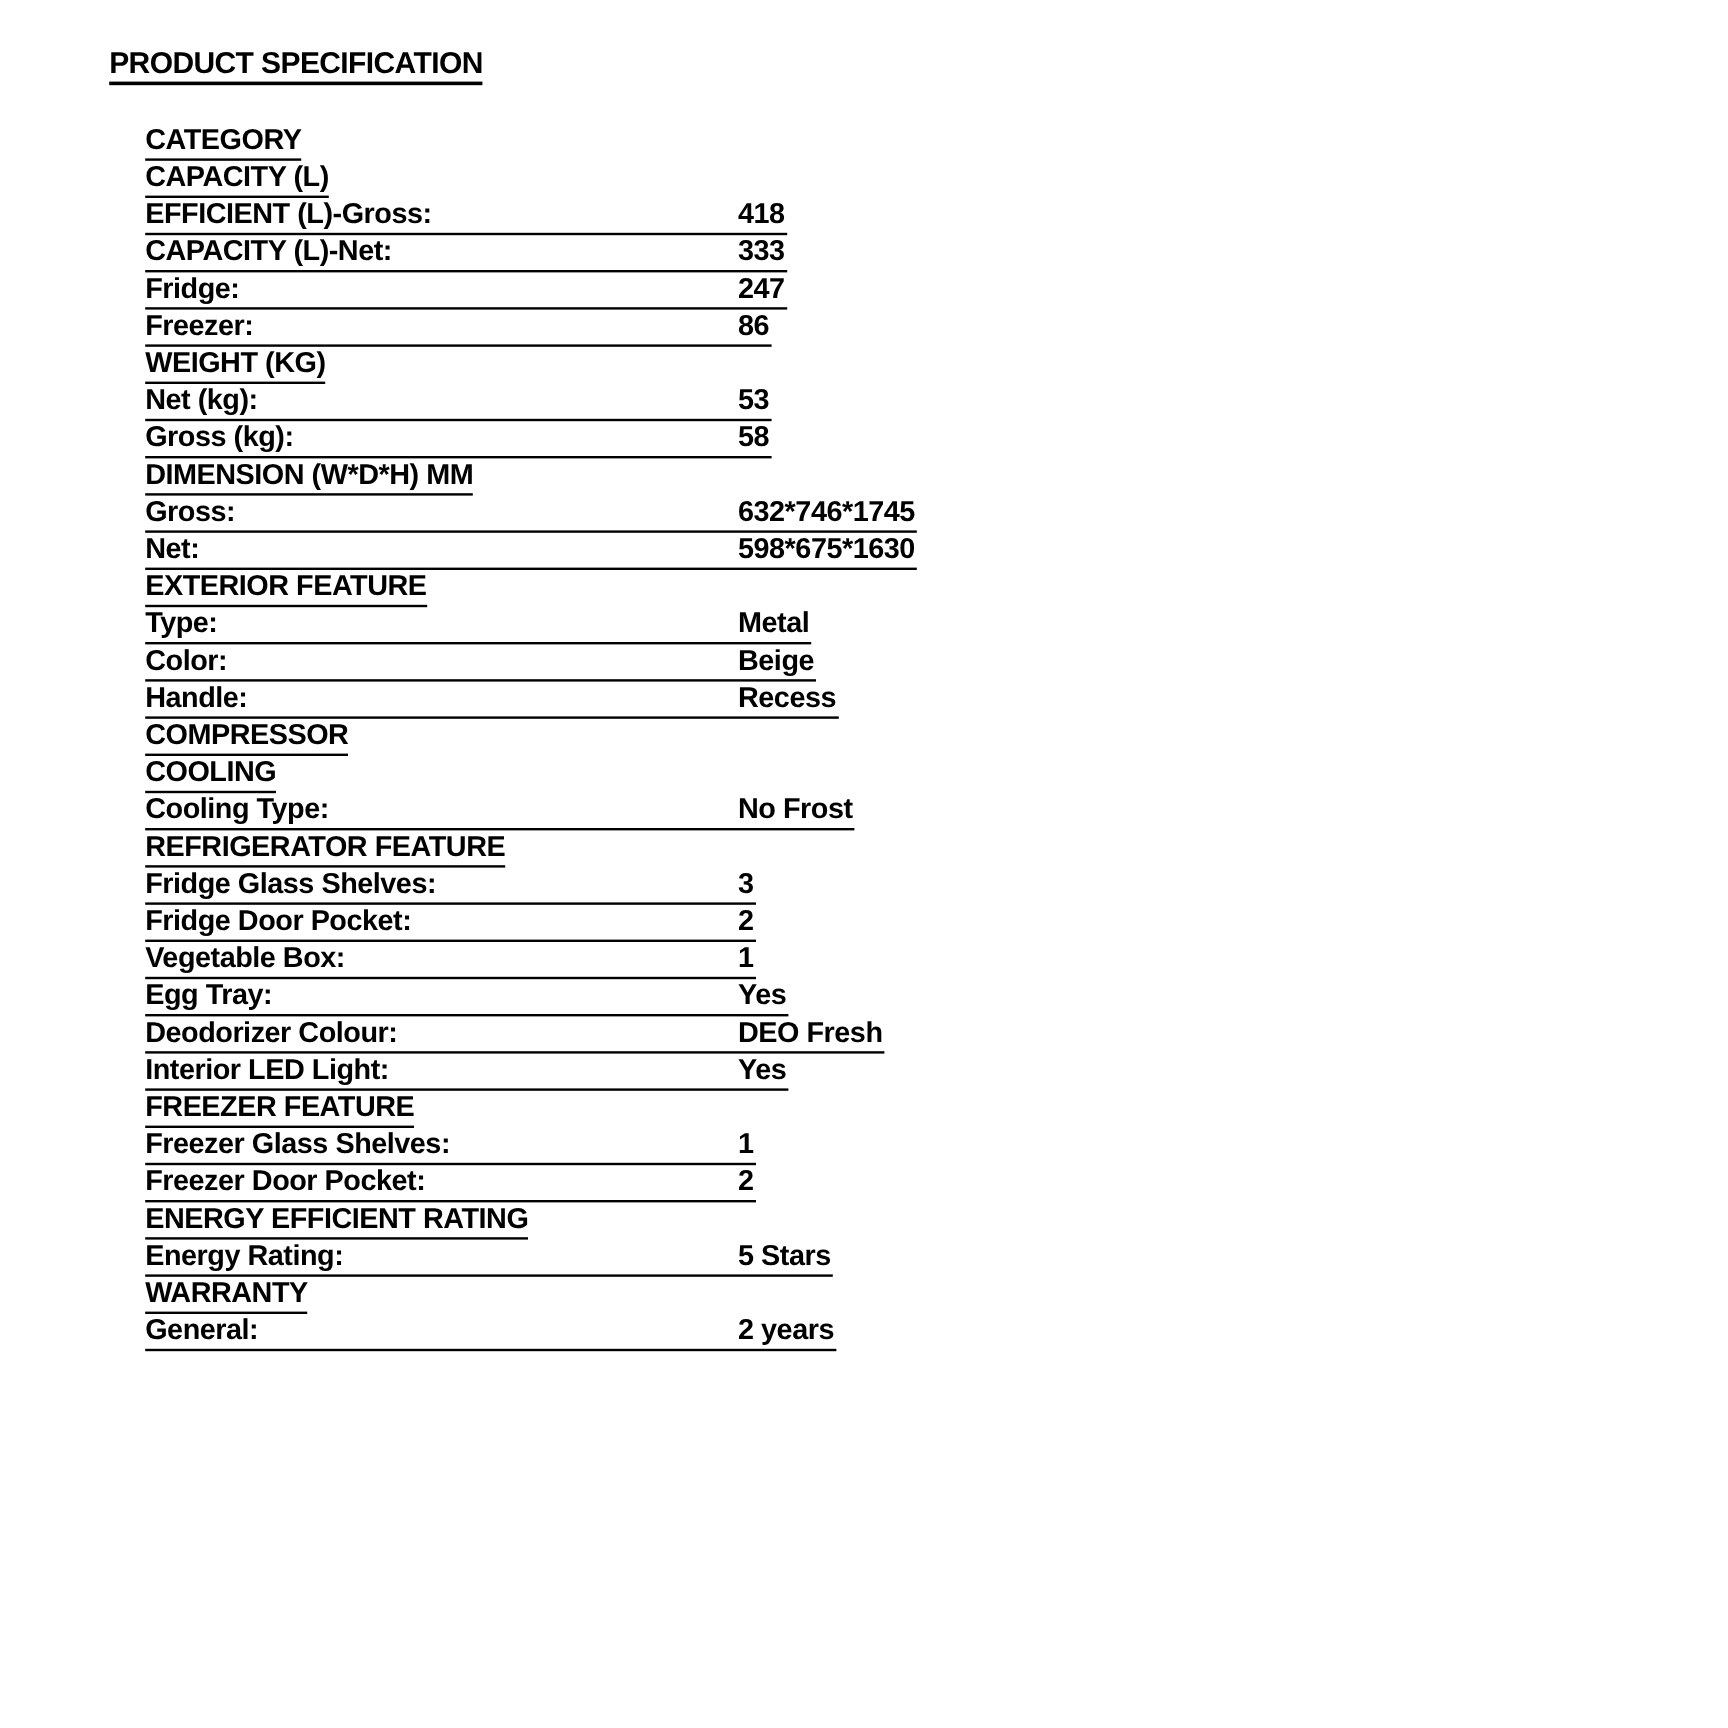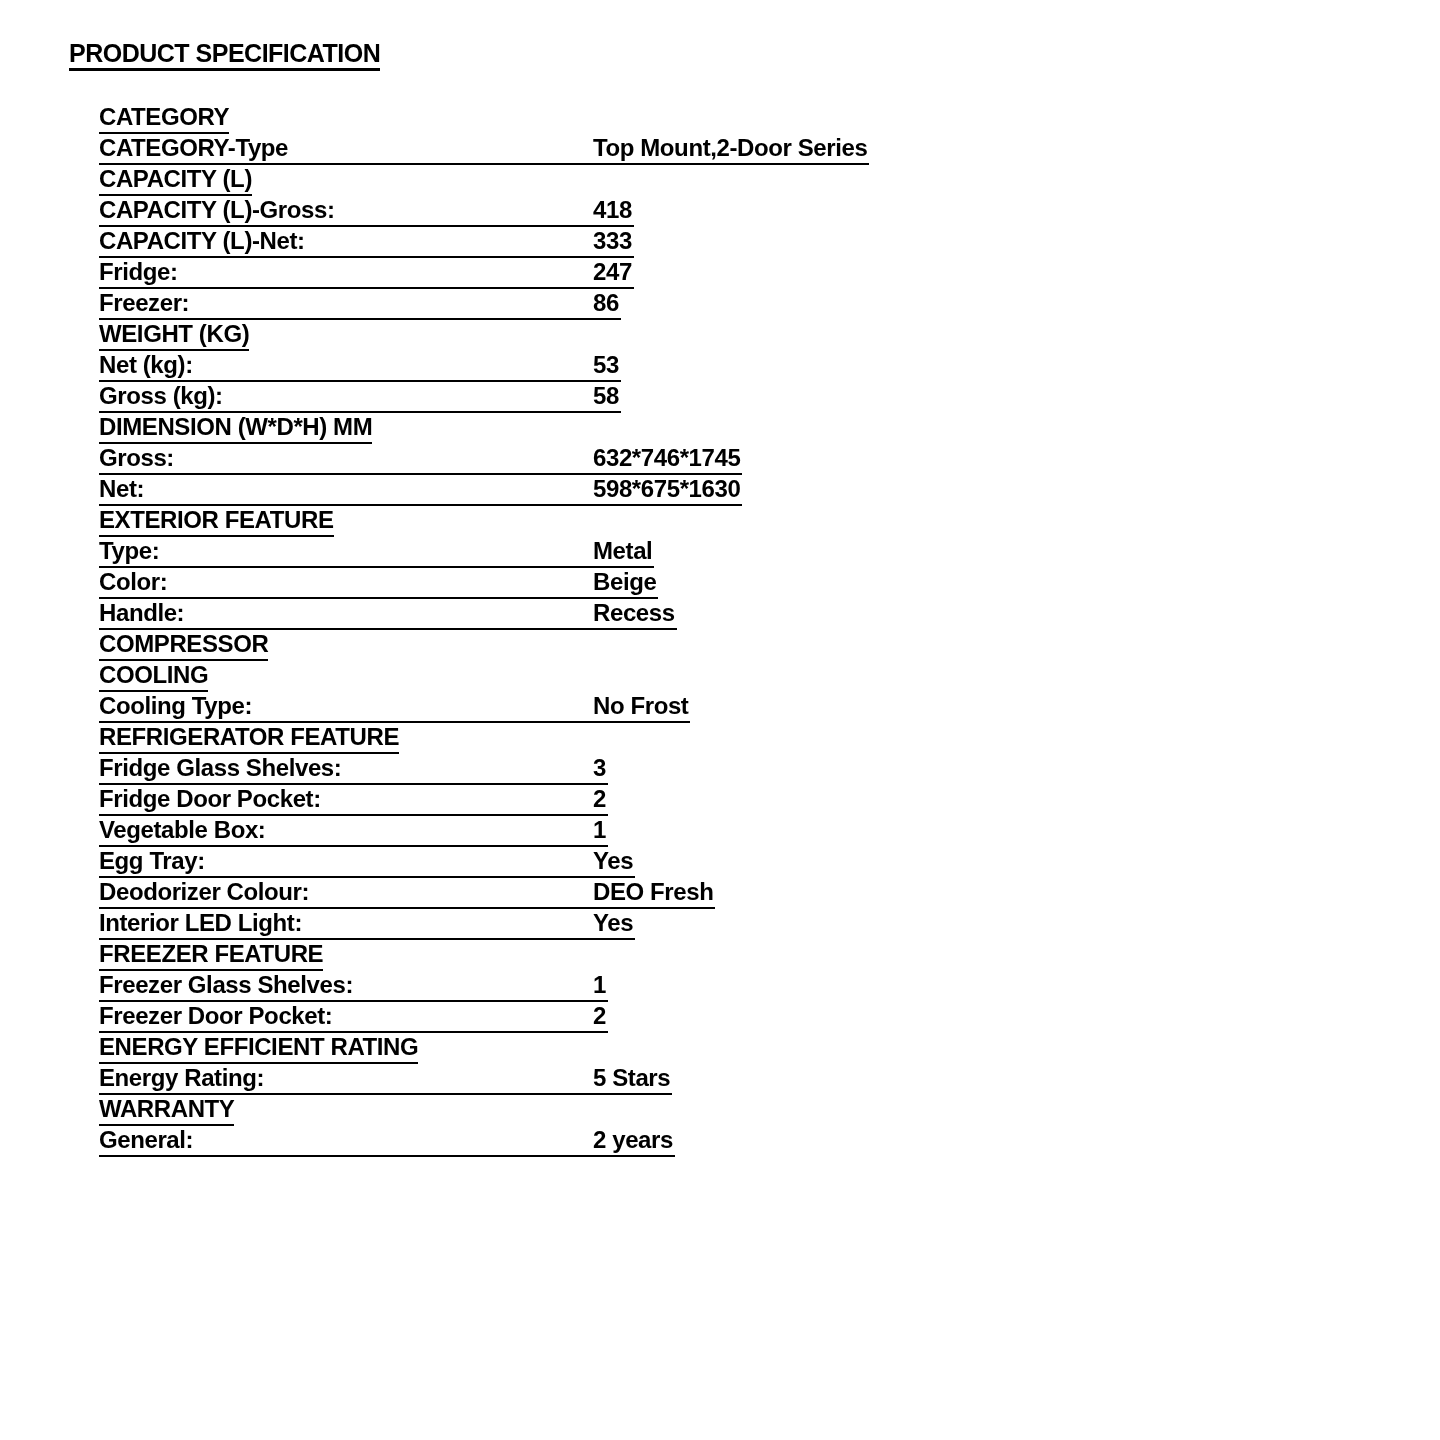--- a/index.html
+++ b/index.html
@@ -5,21 +5,21 @@
   * { margin: 0; padding: 0; box-sizing: border-box; }
   html, body {
     width: 1440px;
     height: 1440px;
     background: #ffffff;
     font-family: "Liberation Sans", sans-serif;
     color: #000000;
     overflow: hidden;
   }
   .page {
-    padding: 40px 0 0 69px;
+    padding: 40px 0 0 91px;
     width: 1372px;
   }
   .doc-title {
     font-size: 25px;
     font-weight: 700;
     letter-spacing: -0.5px;
     width: fit-content;
     border-bottom: 3px solid #000;
     padding-bottom: 2px;
     line-height: 26px;
@@ -65,29 +65,25 @@
 </head>
 <body>
 
 <div class="page">
   <h1 class="doc-title">PRODUCT SPECIFICATION</h1>
 
   <div class="spec-table">
   <div class="spec-section">CATEGORY</div>
 
 
-  <div class="spec-row">
-    <span class="spec-label">CATEGORY-Type</span>
-    <span class="spec-value">Top Mount,2-Door Series</span>
-  </div>
 
   <div class="spec-section">CAPACITY (L)</div>
 
   <div class="spec-row">
-    <span class="spec-label">CAPACITY (L)-Gross:</span>
+    <span class="spec-label">EFFICIENT (L)-Gross:</span>
     <span class="spec-value">418</span>
   </div>
 
   <div class="spec-row">
     <span class="spec-label">CAPACITY (L)-Net:</span>
     <span class="spec-value">333</span>
   </div>
 
   <div class="spec-row">
     <span class="spec-label">Fridge:</span>

